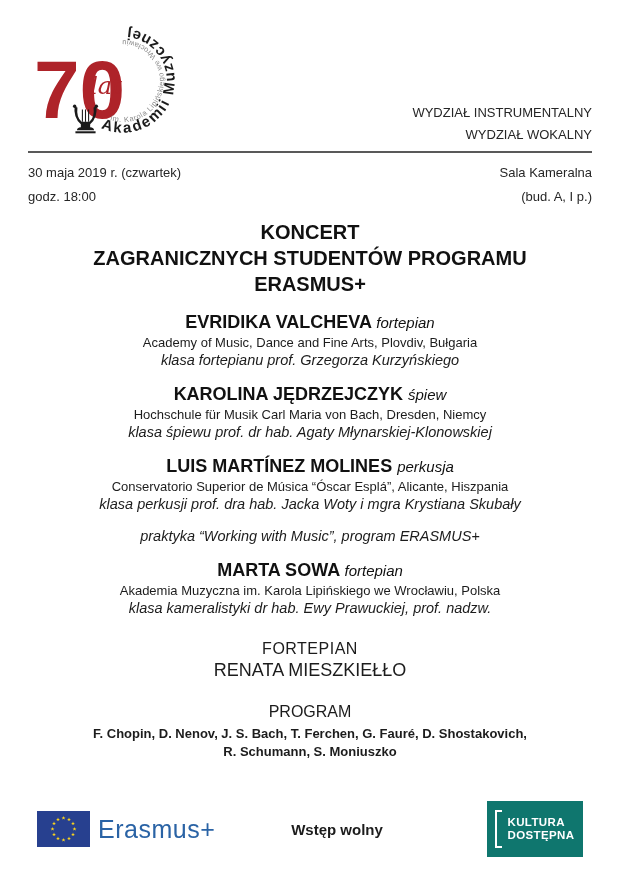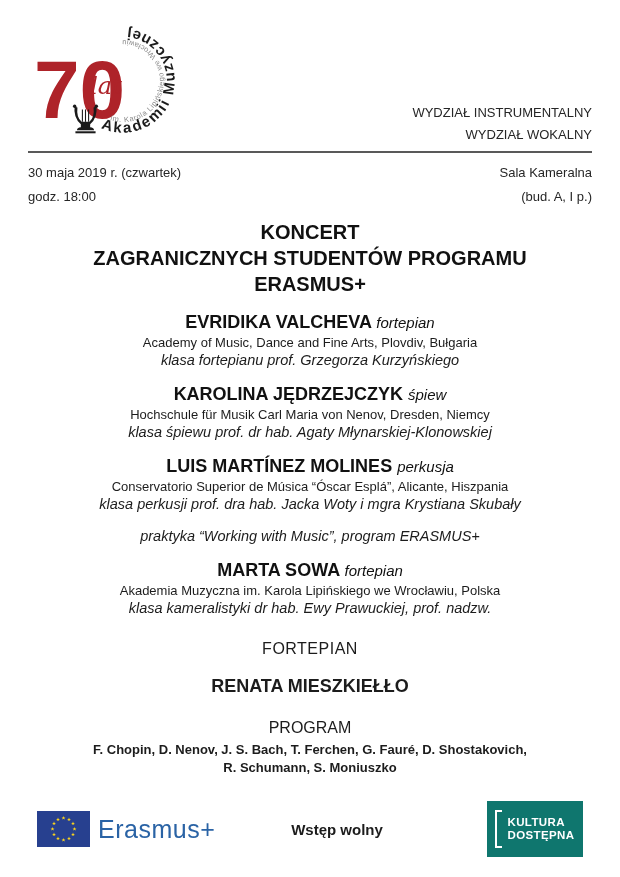--- a/index.html
+++ b/index.html
@@ -23,21 +23,21 @@
   .performers{margin-top:14px;text-align:center;}
   .performer{margin-bottom:14px;}
   .p-nameline{font-size:18px;font-weight:bold;line-height:22px;color:#111;}
   .p-role{font-size:15px;font-weight:normal;font-style:italic;}
   .p-school{font-size:13px;line-height:16px;margin-top:1px;}
   .p-class{font-size:14.5px;font-style:italic;line-height:18px;}
 
   
   .accomp{margin-top:22px;text-align:center;}
   .accomp-heading{font-size:16px;letter-spacing:0.5px;line-height:20px;}
-  .accomp-name{font-size:18px;font-weight:bold;line-height:23px;margin-top:16px;}
+  .accomp-name{font-size:18px;font-weight:normal;line-height:23px;}
 
   
   .program{margin-top:20px;text-align:center;}
   .program-heading{font-size:16px;line-height:20px;}
   .program-line{font-size:13px;font-weight:bold;line-height:18px;}
   .program-line.first{margin-top:3px;}
 
   
   .footer{position:absolute;left:37px;right:37px;bottom:18px;display:flex;align-items:center;justify-content:space-between;height:60px;}
   .erasmus{display:flex;align-items:center;gap:8px;width:210px;}
@@ -107,21 +107,21 @@
   <div class="performers">
 
     <div class="performer">
       <div class="p-nameline"><span>EVRIDIKA VALCHEVA</span> <span class="p-role">fortepian</span></div>
       <div class="p-school">Academy of Music, Dance and Fine Arts, Plovdiv, Bułgaria</div>
       <div class="p-class">klasa fortepianu prof. Grzegorza Kurzyńskiego</div>
     </div>
 
     <div class="performer">
       <div class="p-nameline"><span>KAROLINA JĘDRZEJCZYK</span> <span class="p-role">śpiew</span></div>
-      <div class="p-school">Hochschule für Musik Carl Maria von Nenov, Dresden, Niemcy</div>
+      <div class="p-school">Hochschule für Musik Carl Maria von Bach, Dresden, Niemcy</div>
       <div class="p-class">klasa śpiewu prof. dr hab. Agaty Młynarskiej-Klonowskiej</div>
     </div>
 
     <div class="performer">
       <div class="p-nameline"><span>LUIS MARTÍNEZ MOLINES</span> <span class="p-role">perkusja</span></div>
       <div class="p-school">Conservatorio Superior de Música “Óscar Esplá”, Alicante, Hiszpania</div>
       <div class="p-class">klasa perkusji prof. dra hab. Jacka Woty i mgra Krystiana Skubały</div>
     </div>
 
     <div class="performer">

